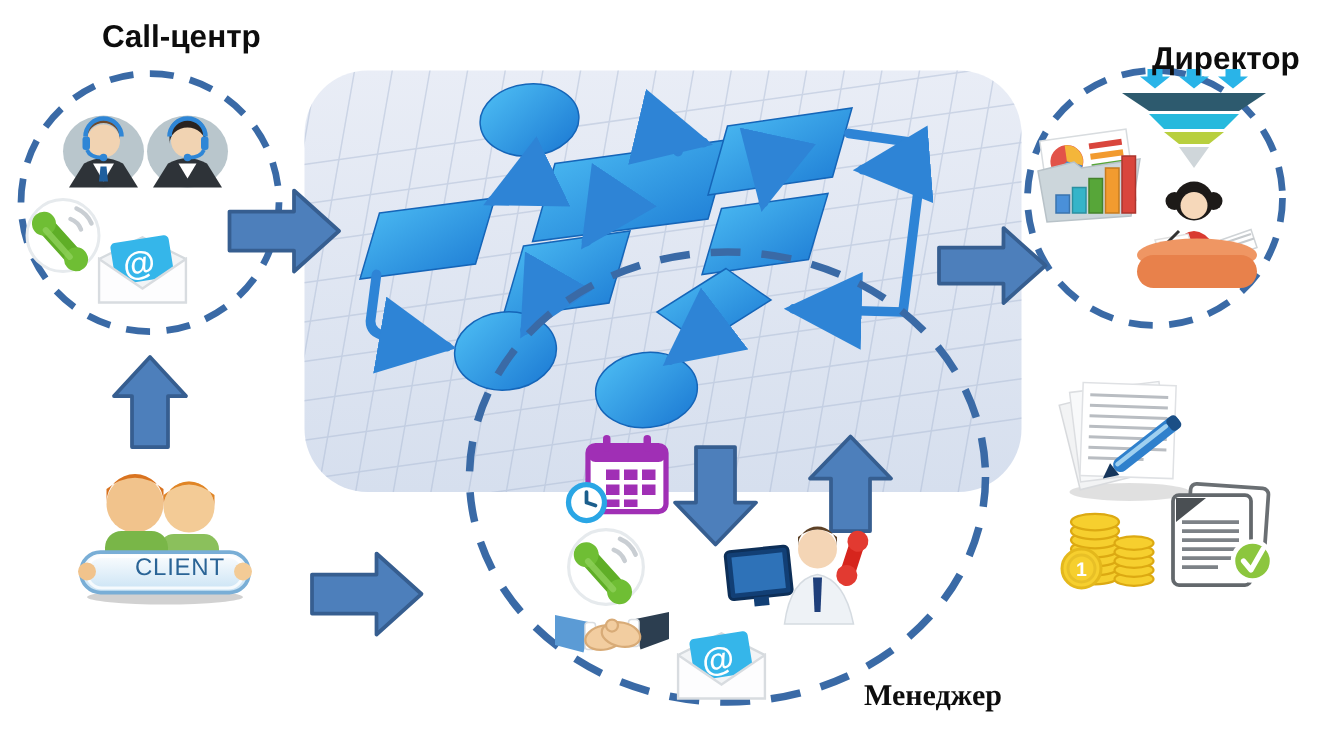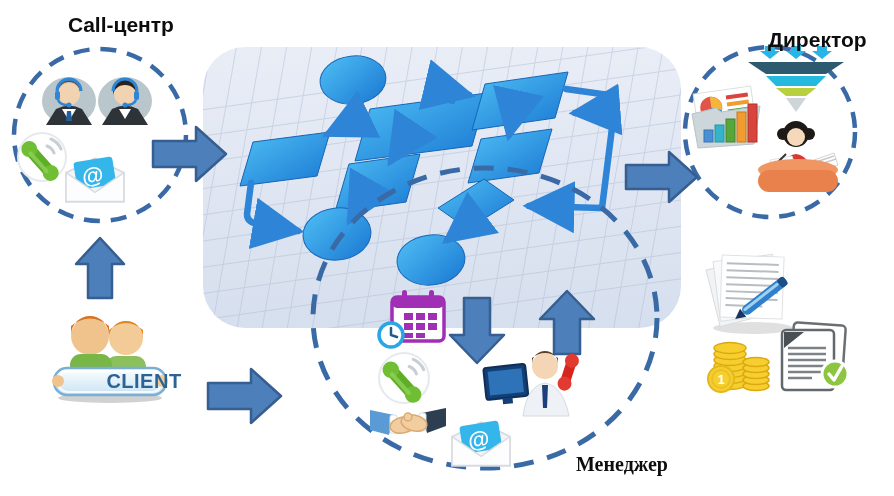--- a/index.html
+++ b/index.html
@@ -3,22 +3,22 @@
 <meta charset="utf-8">
 <style>
   html,body{margin:0;padding:0;}
   body{width:894px;height:496px;position:relative;background:#ffffff;overflow:hidden;
        font-family:"Liberation Sans",sans-serif;}
   .stage{position:absolute;left:0;top:0;width:894px;height:496px;}
   .lbl{position:absolute;font-weight:bold;color:#0d0d0d;white-space:nowrap;margin-left:32px;}
   .lbl-call{left:36px;top:13px;font-size:21px;}
   .lbl-director{left:736px;top:28px;font-size:21px;}
   .lbl-manager{left:544px;top:453px;font-size:20px;font-family:Liberation Serif, serif;}
-  .lbl-client{left:58px;top:370px;width:108px;text-align:center;font-size:20px;
-              color:#2a6496;letter-spacing:.5px;font-weight:bold;}
+  .lbl-client{left:58px;top:370px;width:108px;font-size:16px;
+              color:#2a6496;letter-spacing:.5px;font-weight:normal;}
 </style>
 </head>
 <body>
 
 <svg class="stage" viewBox="0 0 894 496" xmlns="http://www.w3.org/2000/svg">
   <defs>
     <linearGradient id="panelGrad" x1="0" y1="0" x2="0" y2="1">
       <stop offset="0" stop-color="#e9edf6"></stop>
         <stop offset="1" stop-color="#d6dfee"></stop>
     </linearGradient>

